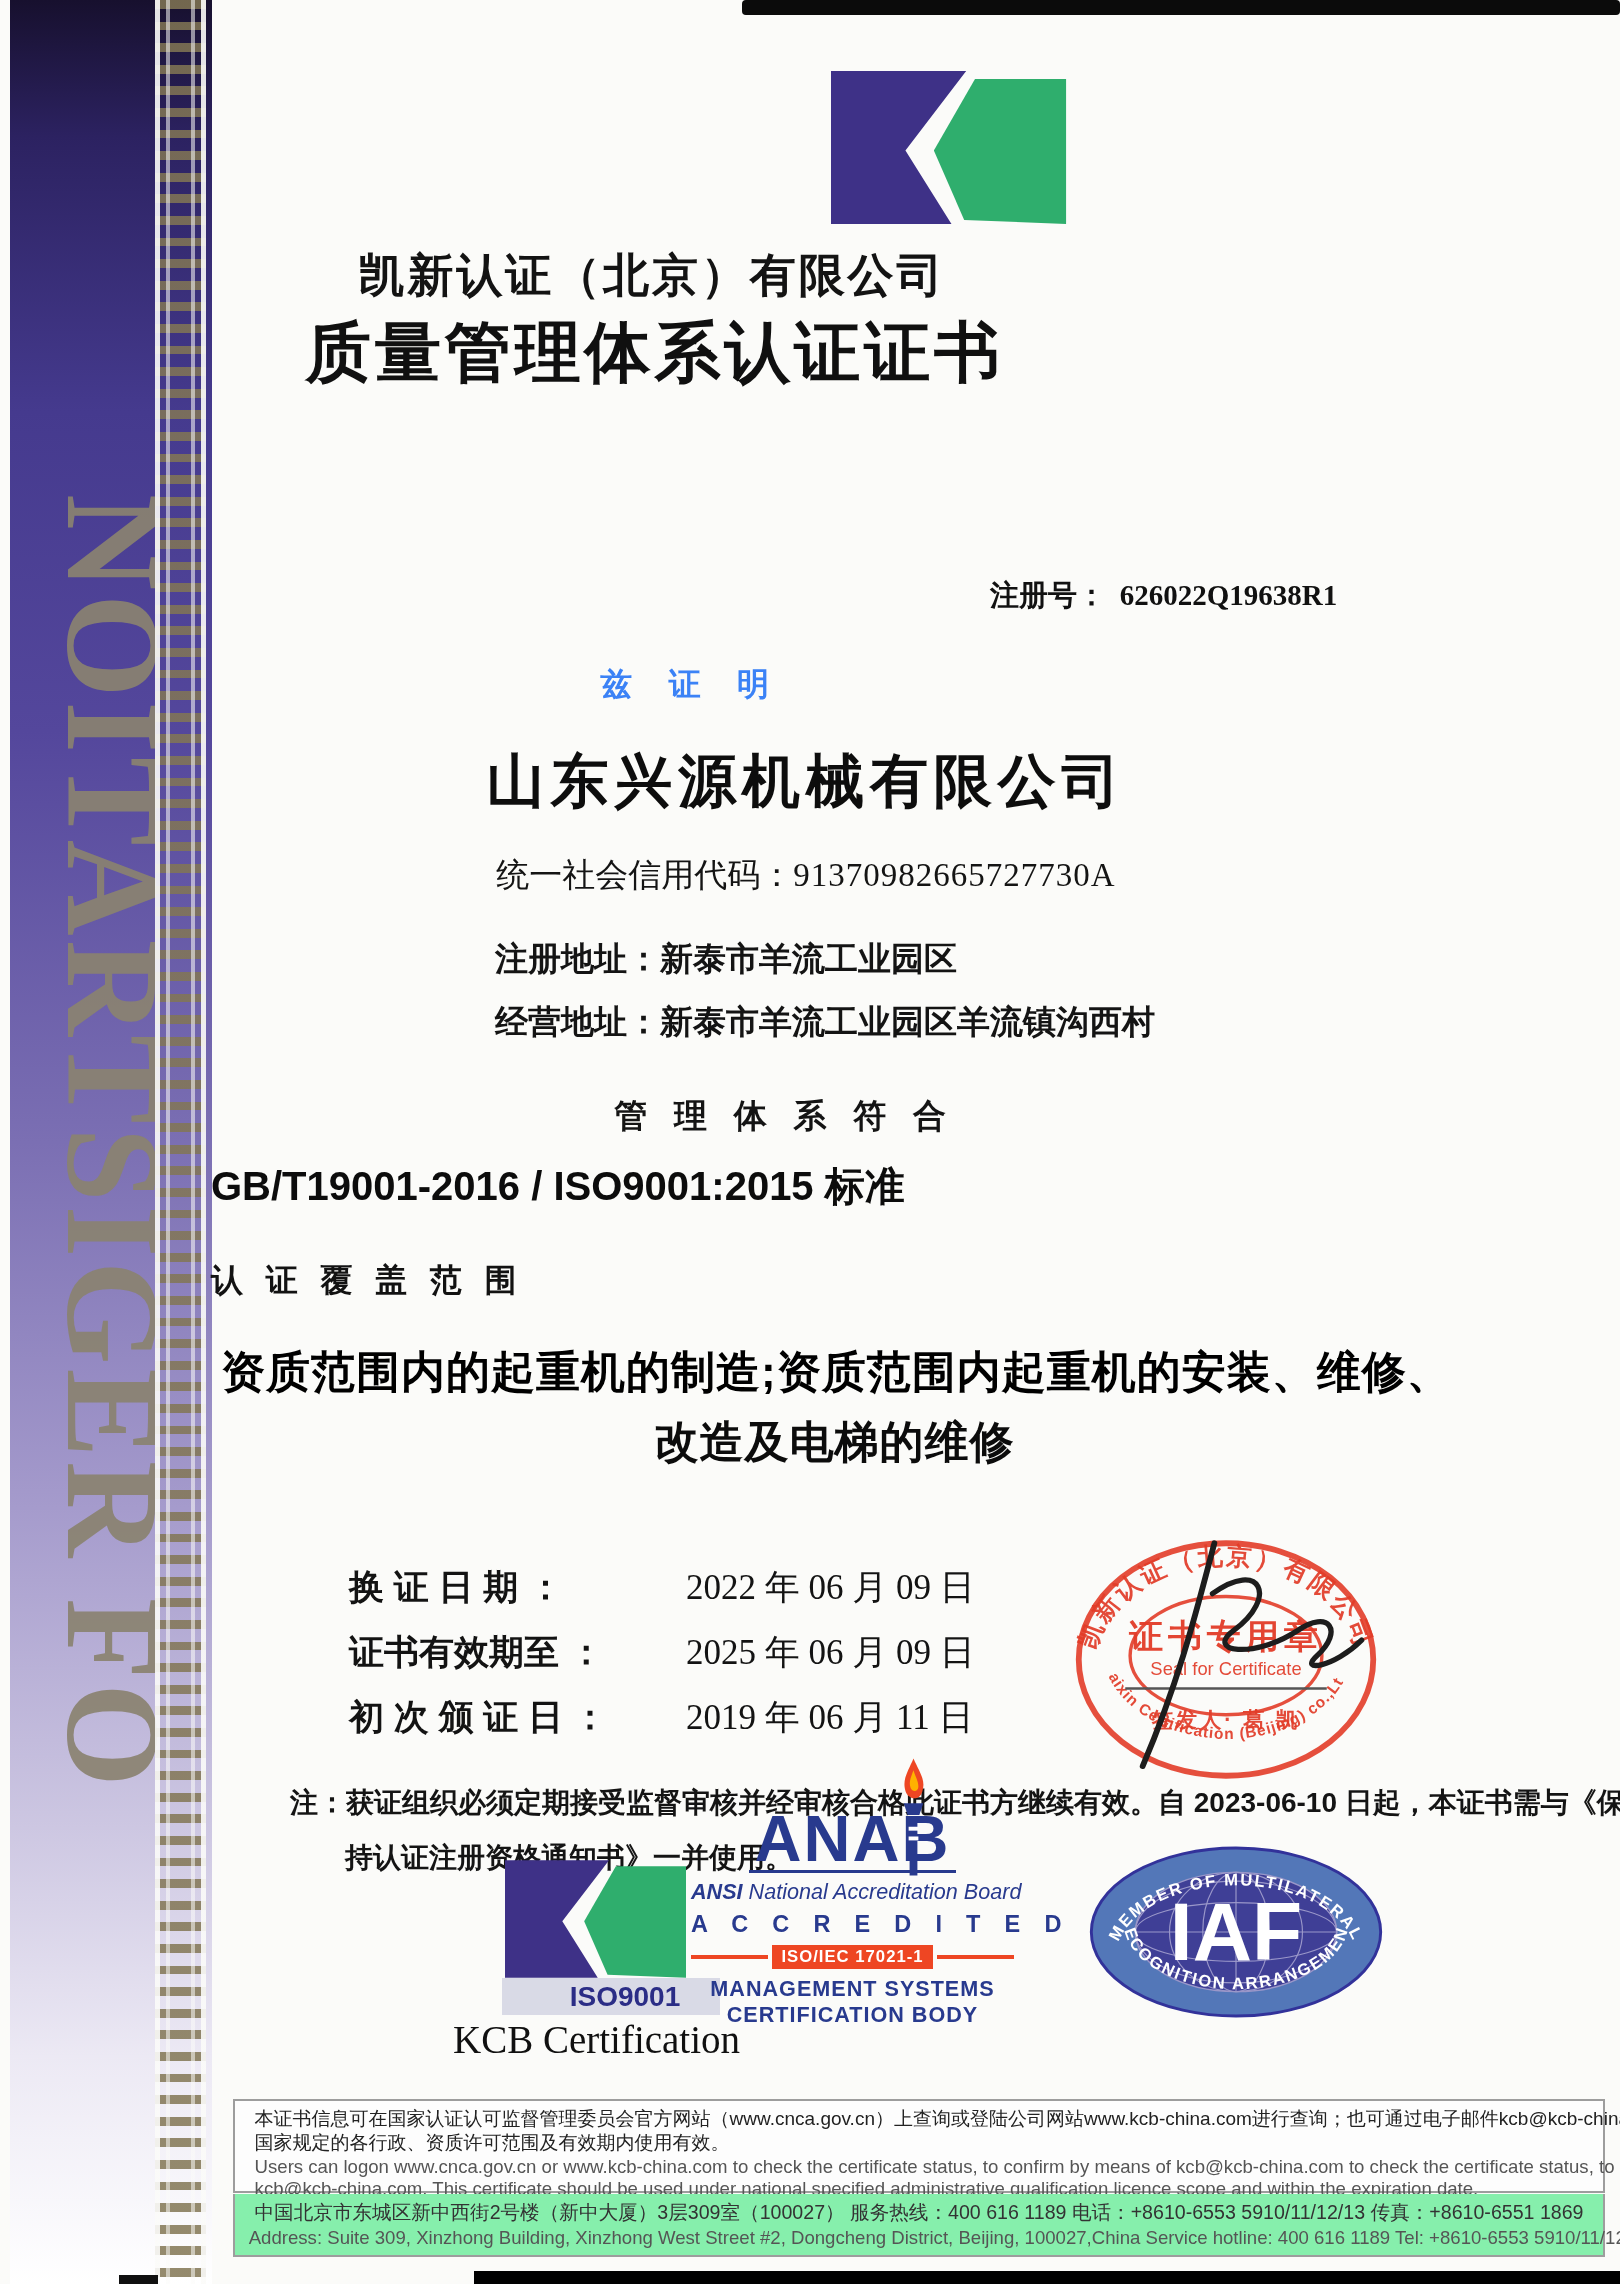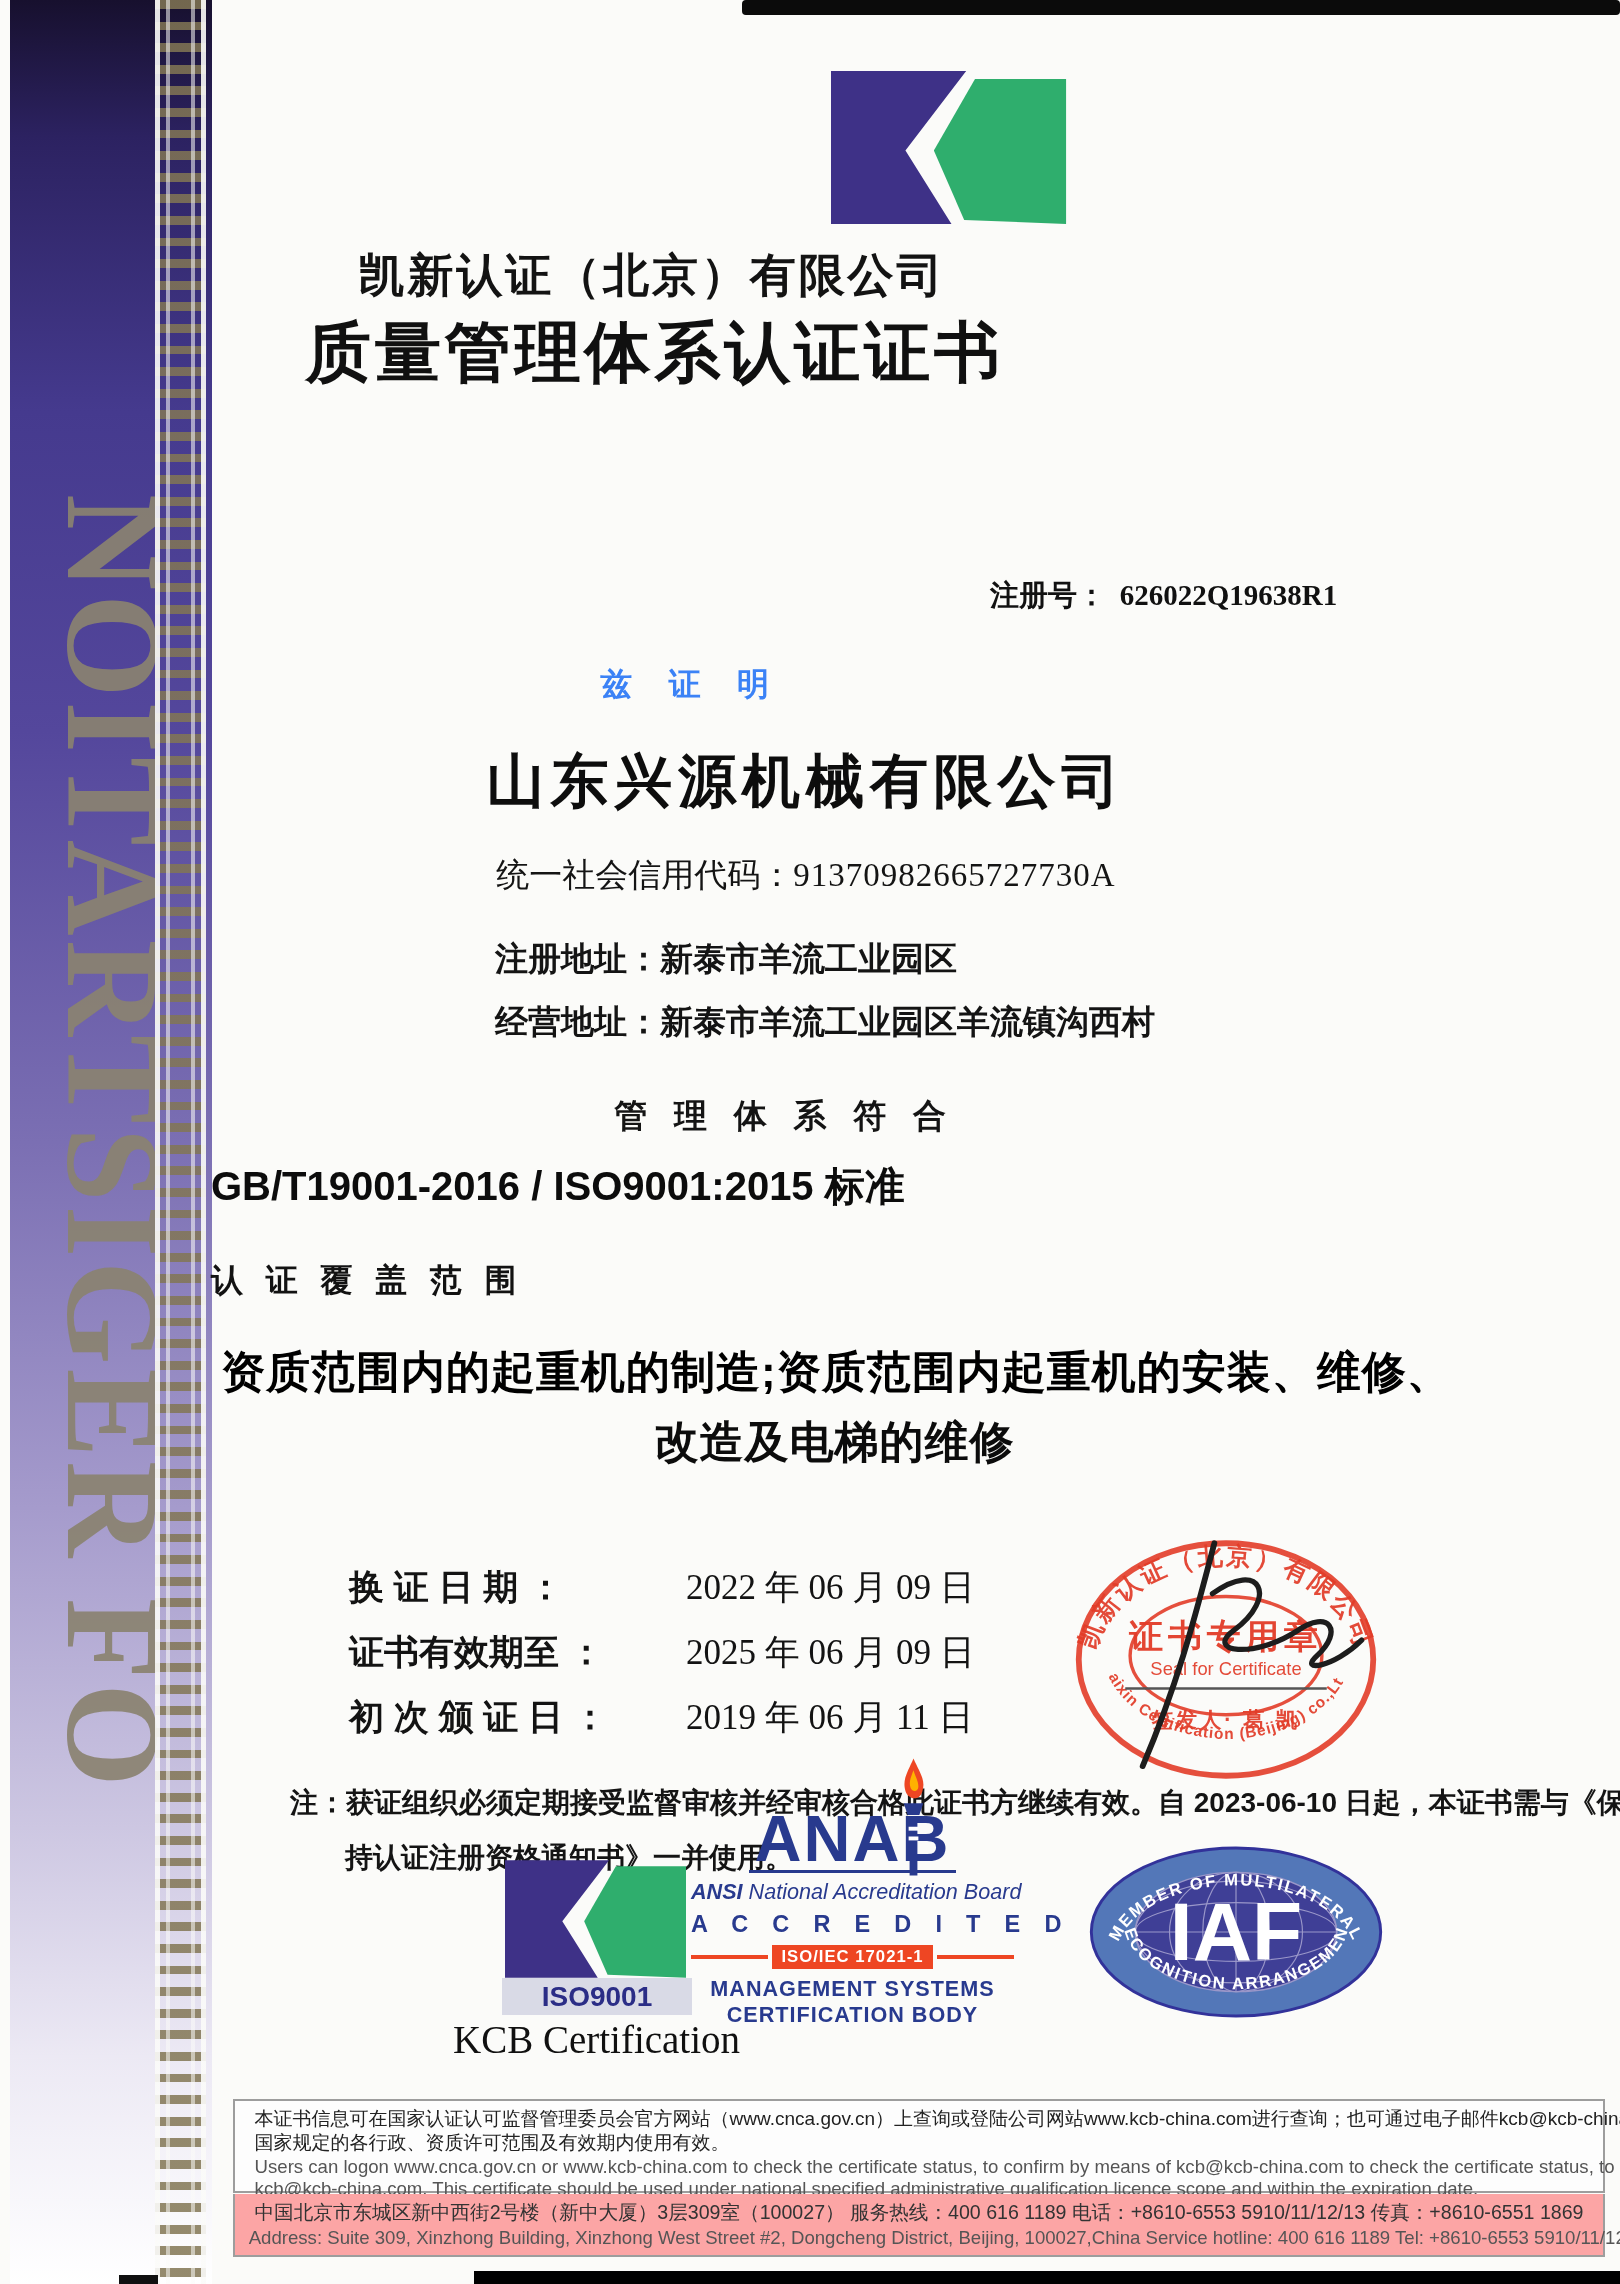--- a/index.html
+++ b/index.html
@@ -72,21 +72,21 @@
   
   .note1{left:290px;top:1784px;font-size:28px;font-weight:600;color:#141414;}
   .note2{left:345px;top:1839px;font-size:28px;font-weight:600;color:#141414;}
 
   
   .seal{left:1071px;top:1537px;width:310px;height:245px;}
 
   
   .kcb-logo{left:505px;top:1860px;width:184px;height:118px;}
   .kcb-band{left:502px;top:1978px;width:190px;height:37px;background:#d9dae6;
-    text-align:center;font-size:28px;font-weight:bold;color:#2b2d86;line-height:37px;}
+    text-align:center;font-size:28px;font-weight:bold;color:#2b2d86;line-height:37px;padding-left:28px;}
   .kcb-caption{left:429px;top:2017px;width:335px;text-align:center;
     font-family:"Liberation Serif","DejaVu Serif",serif;font-size:39px;color:#101010;}
 
   
   .anab{left:691px;top:1809px;width:323px;text-align:center;color:#283a8e;}
   .anab-word{font-size:65px;font-weight:bold;letter-spacing:2px;line-height:59px;
     border-bottom:3.9px solid #283a8e;display:inline-block;padding:0 5.9px 2px 5.9px;}
   .anab-torch{position:absolute;left:145px;top:-51px;width:39px;height:118px;}
   .anab-ansi{margin-top:5.9px;font-size:21.6px;font-style:italic;}
   .anab-ansi b{font-style:italic;}
@@ -98,21 +98,21 @@
   .anab-ms{margin-top:7.8px;font-size:21.6px;font-weight:bold;letter-spacing:1px;}
   .anab-cb{font-size:21.6px;font-weight:bold;letter-spacing:1px;}
 
   
   .iaf{left:1088px;top:1845px;width:296px;height:174px;}
 
   
   .fbox1{left:233px;top:2099px;width:1372px;height:94px;border:2px solid #9d9d9d;
     background:#fdfdfd;padding:5.9px 19.6px 0 19.6px;box-sizing:border-box;}
   .fbox2{left:233px;top:2194px;width:1372px;height:63px;border:2px solid #9d9d9d;border-top:none;
-    background:#fca5a5;padding:4.9px 13.7px 0 13.7px;box-sizing:border-box;text-align:center;}
+    background:#86efac;padding:4.9px 13.7px 0 13.7px;box-sizing:border-box;text-align:center;}
   .f-cn{font-size:19px;color:#222;line-height:24.5px;}
   .f-en{font-size:18.6px;color:#555;line-height:22.5px;}
   .f2-cn{font-size:19.6px;color:#333;line-height:27.4px;}
   .f2-en{font-size:18.6px;color:#555;line-height:23.5px;}
 </style>
 </head>
 <body>
 
 <div class="page">
 

